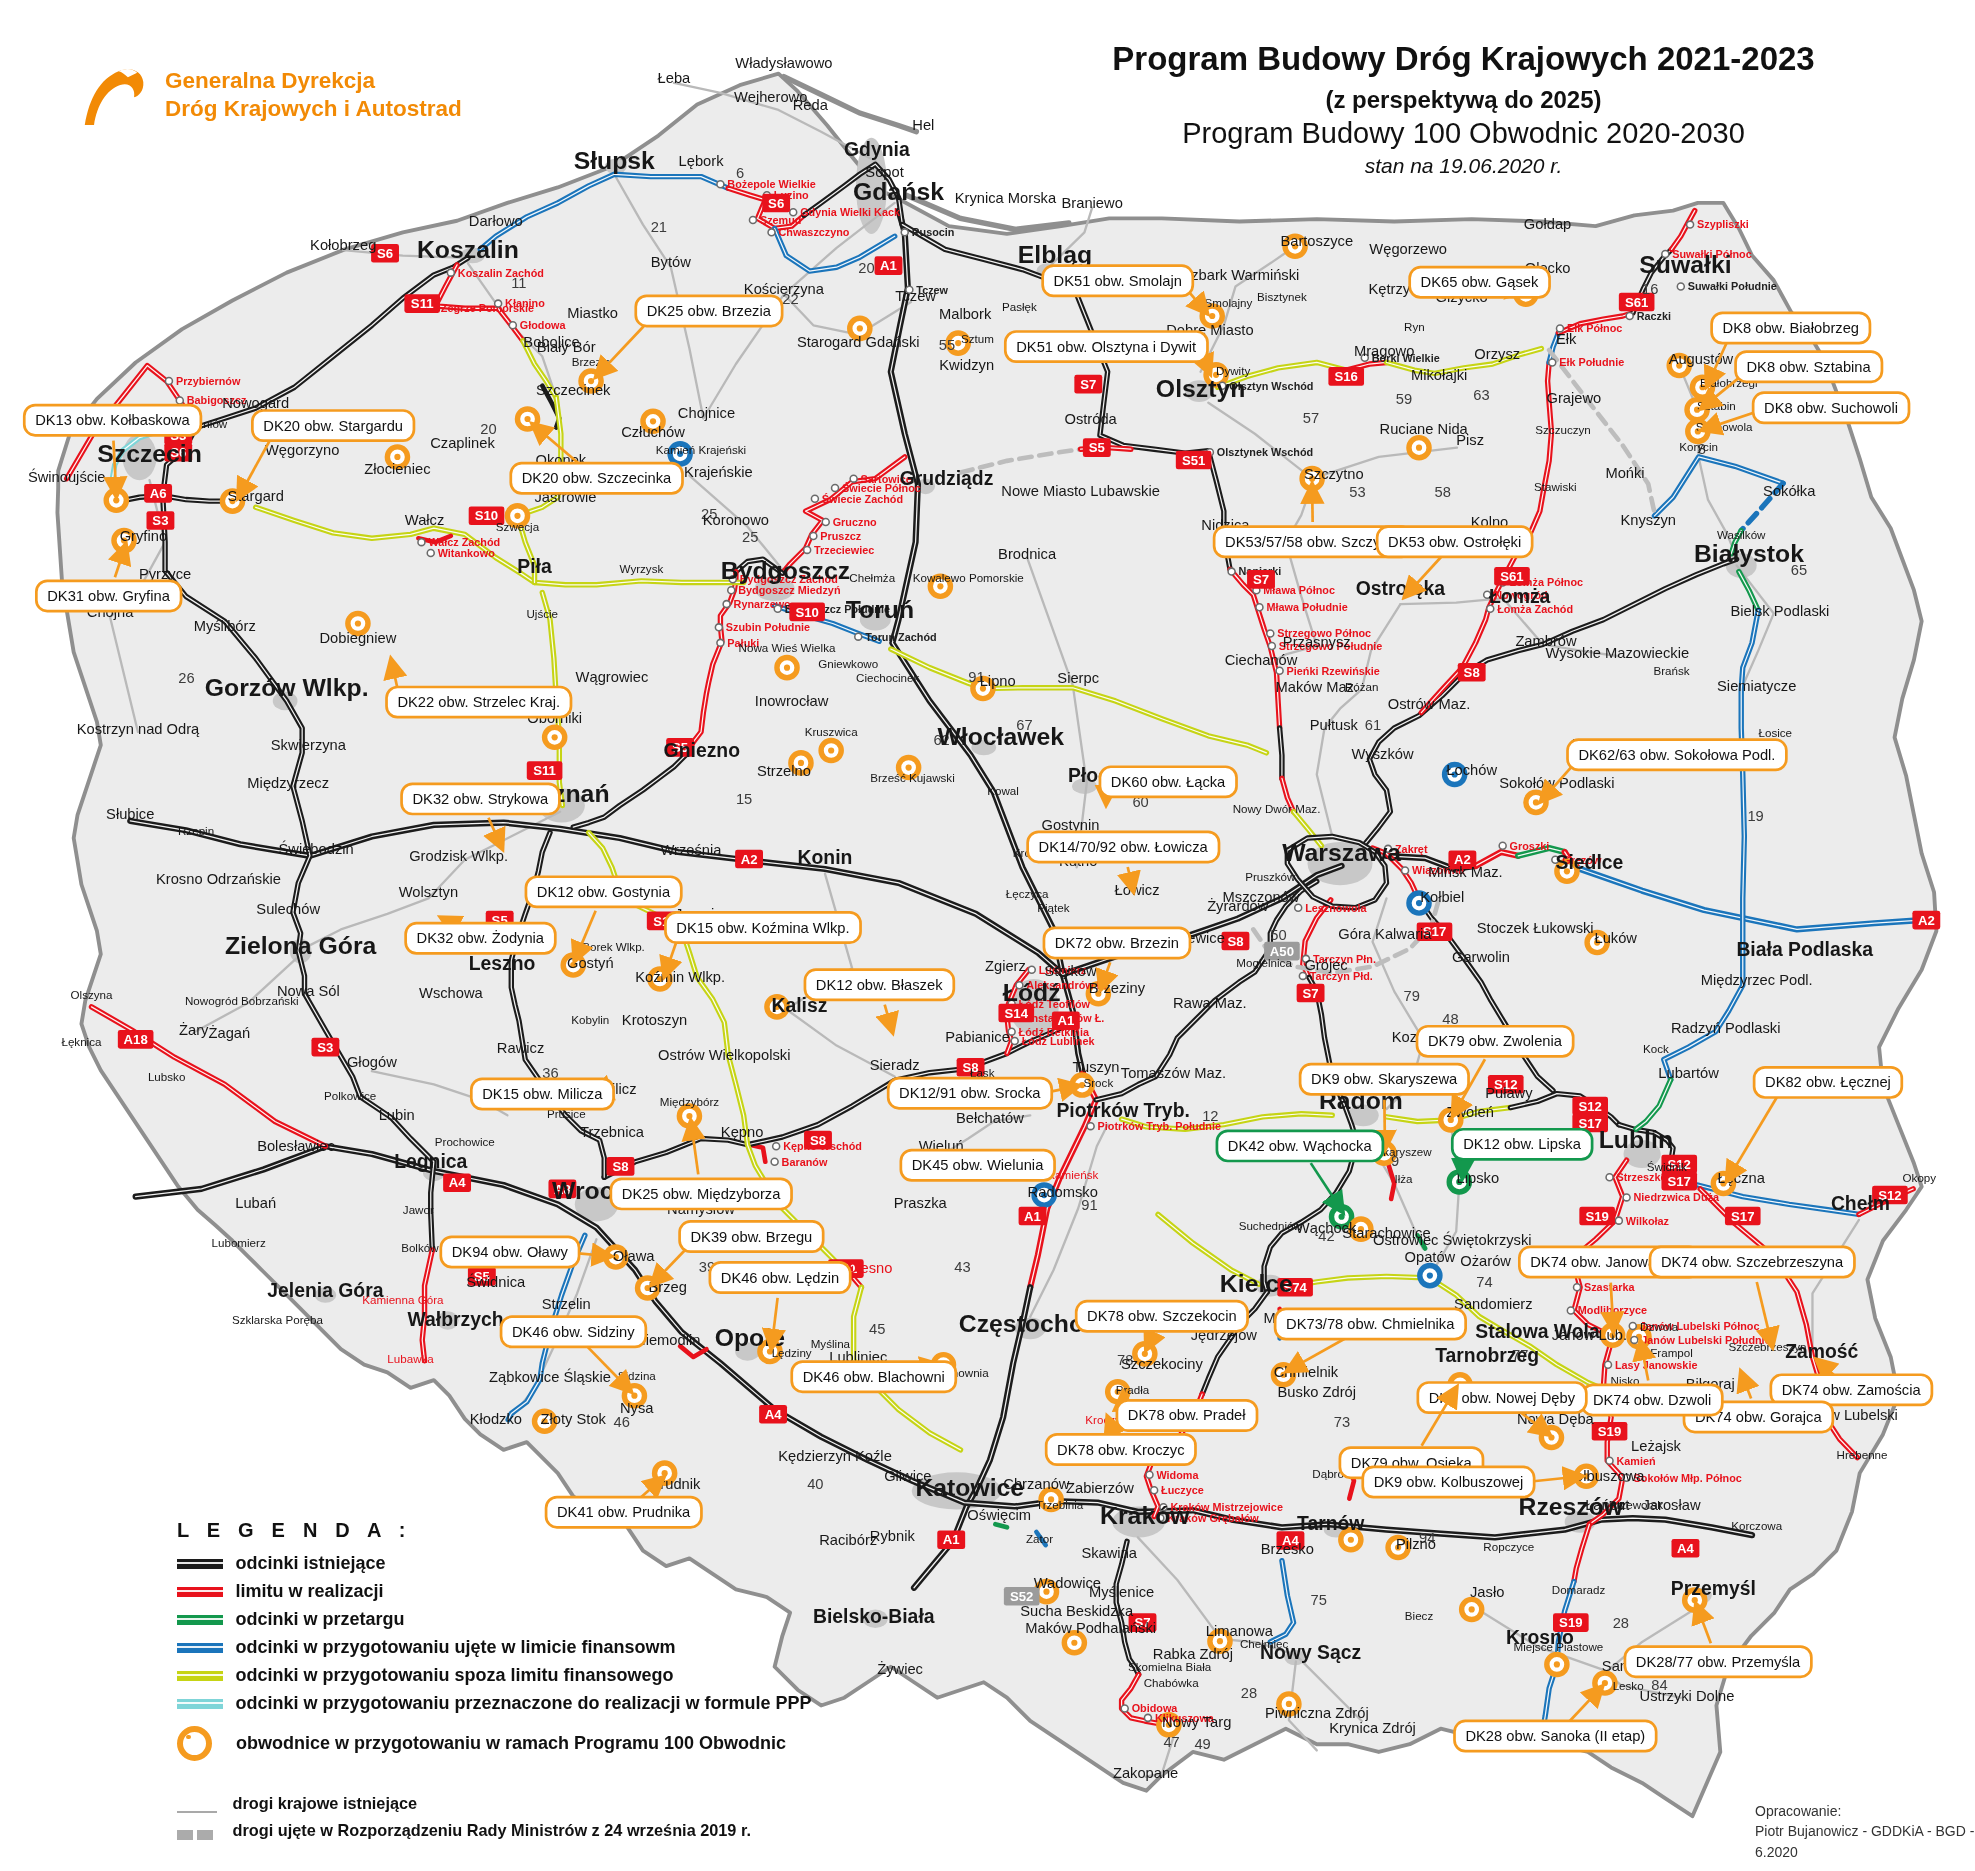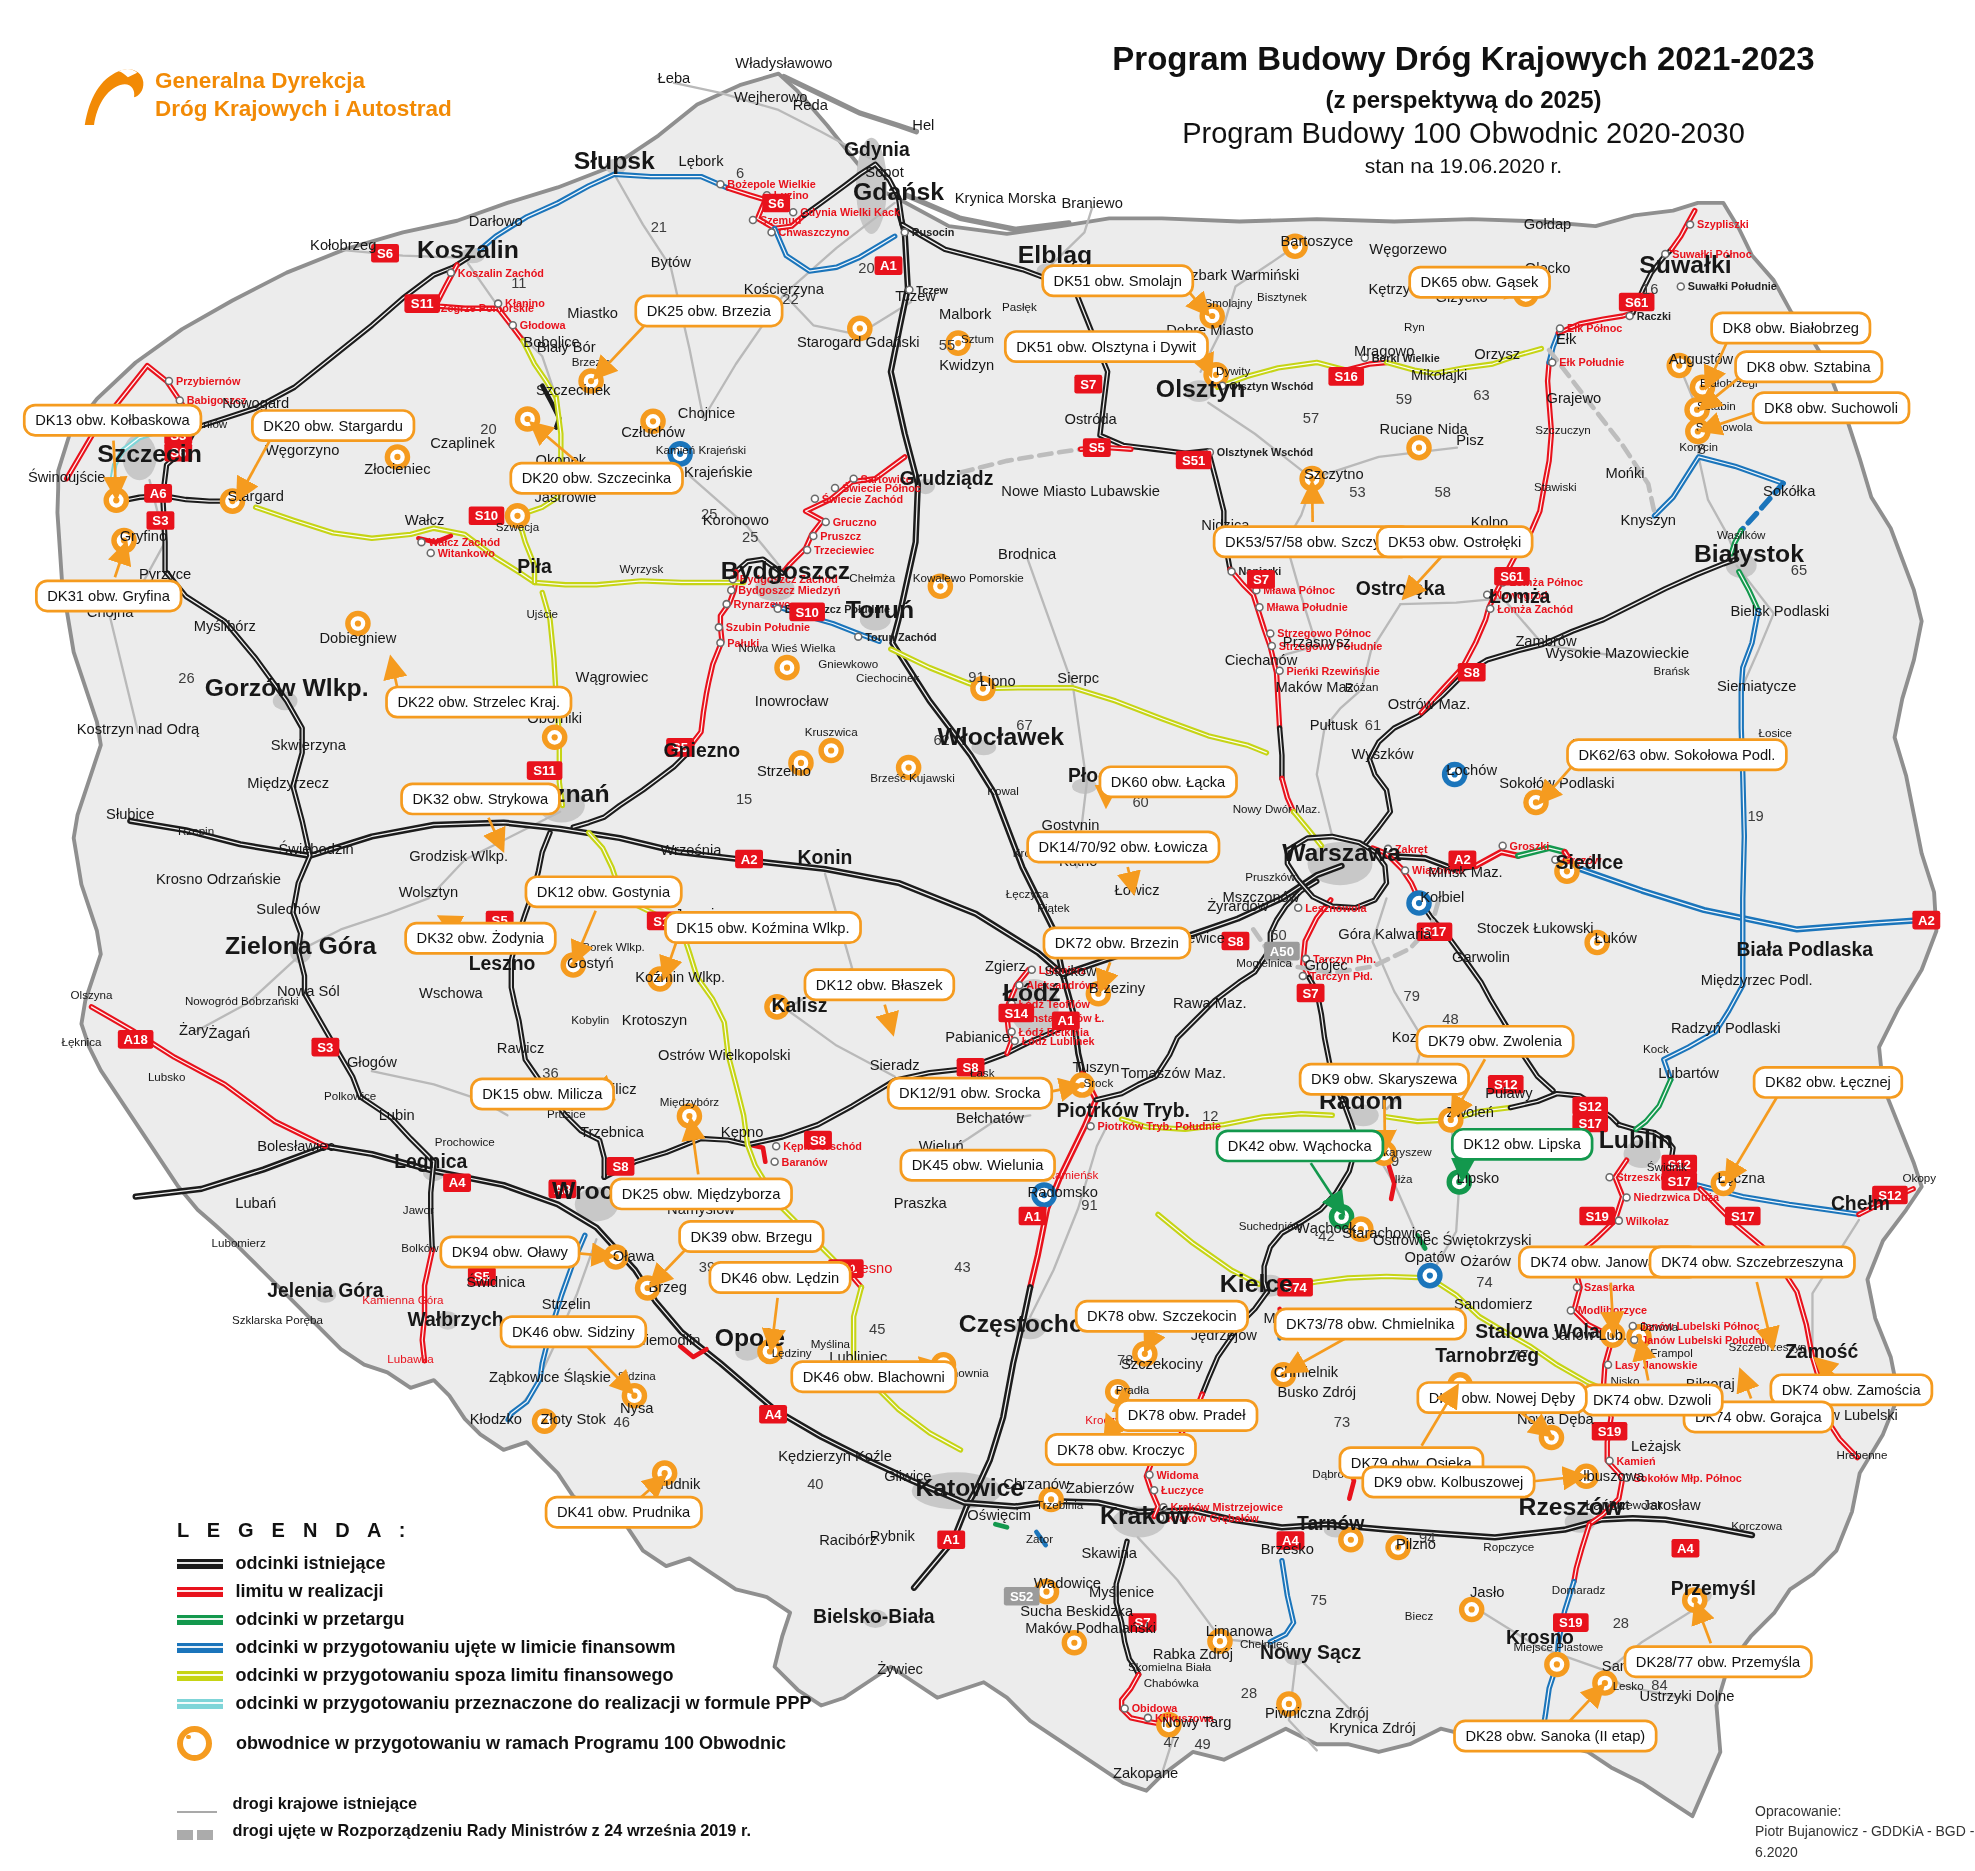--- a/index.html
+++ b/index.html
@@ -2,22 +2,22 @@
 <html style="font-size:12.4px"><head>
 <meta charset="utf-8">
 <style>
   html,body{margin:0;padding:0;background:#ffffff;font-family:"Liberation Sans",sans-serif;}
   #stage{position:relative;width:1976px;height:1872px;background:#ffffff;overflow:hidden;}
   #mapsvg{position:absolute;left:0;top:0;}
   .hdr-title{position:absolute;left:1030px;top:40px;width:867px;text-align:center;color:#111;}
   .hdr-title .t1{font-size:33px;font-weight:bold;line-height:1.15;}
   .hdr-title .t2{font-size:24px;font-weight:bold;line-height:1.2;margin-top:8px;}
   .hdr-title .t3{font-size:29px;font-weight:normal;line-height:1.25;}
-  .hdr-title .t4{font-size:21px;line-height:1.4;}
-  .logo{position:absolute;left:74px;top:60px;display:flex;align-items:center;gap:4px;}
+  .hdr-title .t4{font-size:21px;font-style:italic;line-height:1.4;}
+  .logo{position:absolute;left:74px;top:60px;display:flex;align-items:center;gap:14px;}
   .logo-text{color:#f28a05;font-weight:bold;font-size:22.5px;line-height:1.25;}
   .legend{position:absolute;left:177px;top:1519px;color:#111;}
   .legend .lg-title{font-weight:bold;font-size:20px;letter-spacing:6.2px;margin-bottom:11px;}
   .lg-item{display:flex;align-items:center;margin:7px 0;font-weight:bold;font-size:18px;}
   .lg-swatch{width:46px;height:10px;margin-right:12.4px;flex:0 0 auto;position:relative;}
   .lg-swatch::after{content:"";position:absolute;left:0;right:0;top:3.9px;height:1.5px;background:rgba(255,255,255,.9);}
   .lg-ring{width:23px;height:23px;border-radius:50%;border:6.2px solid #f59b1f;margin:4.6px 24px 4.6px 0;position:relative;flex:0 0 auto;}
   .lg-ring::after{content:"";position:absolute;left:3.1px;top:3.1px;width:4.6px;height:4.6px;border-radius:50%;background:#f59b1f;}
   .lg-extra{display:flex;align-items:flex-end;margin:7.7px 0;font-weight:bold;font-size:16.3px;}
   .lg-thin{width:40px;height:2.3px;background:#a9a9a9;margin-right:15.5px;flex:0 0 auto;}

